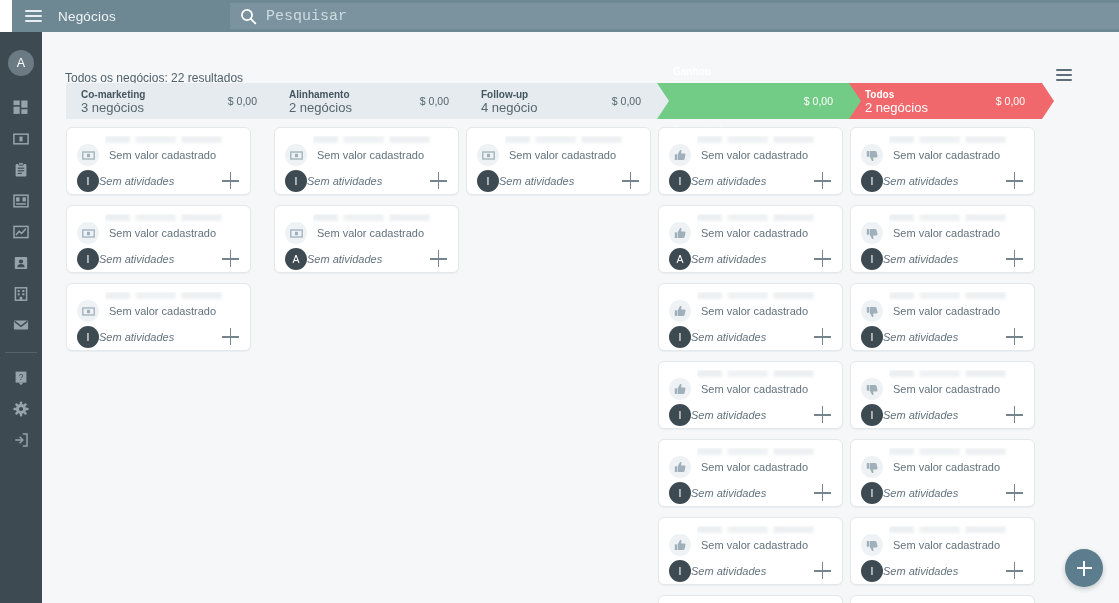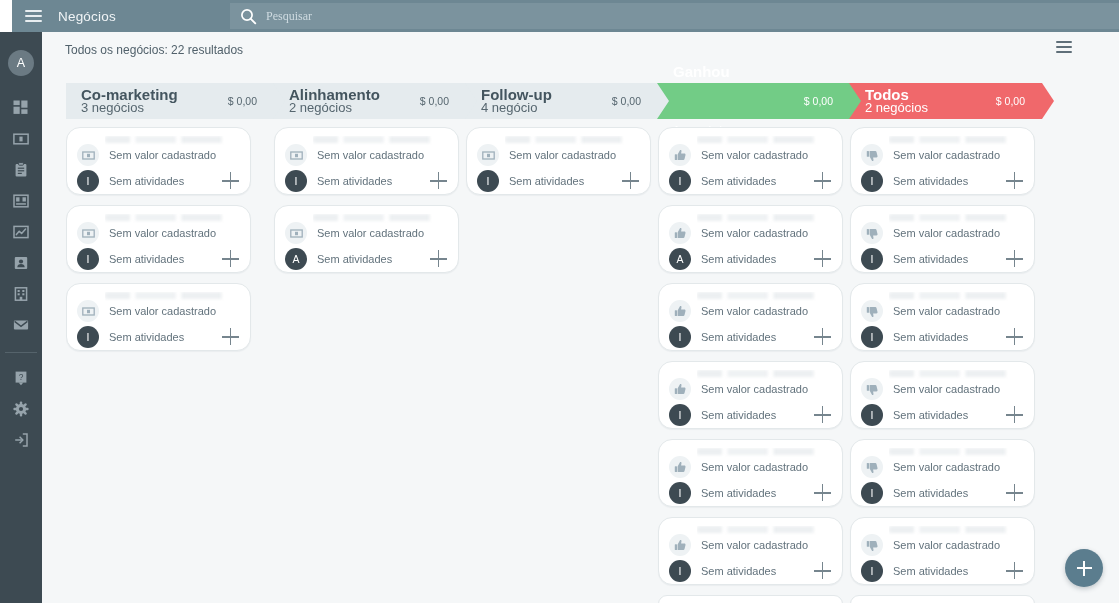--- a/index.html
+++ b/index.html
@@ -26,21 +26,21 @@
     font-weight:400;
   }
   .searchwrap {
     position:absolute; left:218px; top:3px; width:901px; height:26px;
     background:#7b939e; display:flex; align-items:center; padding-left:10px;
   }
   .search-ico { width:17px; height:17px; flex:none; margin-right:9px; }
   .search-ico svg { display:block; }
   .search-input {
     border:none; outline:none; background:transparent;
-    font-family:Liberation Serif, serif; font-size:12px;
+    font-family:Liberation Mono, monospace; font-size:15px;
     color:#ffffff; width:94%; height:22px;
   }
   .search-input::placeholder { color:#cfdbe1; }
 
   
   .sidebar {
     position:absolute; left:0; top:32px; width:42px; height:571px;
     background:#3d4a52; display:flex; flex-direction:column; align-items:center;
     z-index:20;
   }
@@ -60,39 +60,40 @@
   }
 
   
   .main {
     position:absolute; left:42px; top:32px; width:1077px; height:571px;
     background:#f5f7f8;
   }
   .results-bar {
     position:relative; height:35px; display:flex; align-items:center;
     padding-left:23px;
+    margin-top:28px;
   }
   .results-text { font-size:12px; color:#51616b; }
   .list-toggle {
     position:absolute; right:43px; top:3px;
     width:24px; height:24px; display:flex; flex-direction:column;
     align-items:center; justify-content:center; gap:2.5px; cursor:pointer;
   }
   .list-toggle i { display:block; width:16px; height:2.5px; background:#5f6f79; border-radius:1px; }
 
   
   .stages {
     position:absolute; left:24px; top:51px; width:1000px; height:36px;
     display:flex;
   }
   .stage {
     position:relative; height:36px; display:flex; flex-direction:column;
     justify-content:center; padding-left:15px; cursor:pointer;
   }
-  .stage .st-name { font-size:15px; font-weight:bold; line-height:12px; }
+  .stage .st-name { font-size:10px; font-weight:bold; line-height:12px; }
   .stage .st-sub  { font-size:13px; line-height:13px; }
   .stage .st-val  { position:absolute; right:17px; top:12px; font-size:10.5px;margin-left:7px; }
 
   .stage.plain { background:#e5ebee; color:#56666f; }
   .stage.plain .st-name { color:#44555f; }
   .stage.won  { background:#72cc86; color:#ffffff;gap:46px; }
   .stage.lost { background:#f0686b; color:#ffffff; }
 
   
   .stage .notch {
@@ -103,21 +104,21 @@
 
   
   .board {
     position:absolute; left:24px; top:89px; width:1053px; height:514px;
     display:flex; overflow:hidden;
   }
   .col { width:192px; flex:none; padding-top:6px; }
 
   .card {
     width:185px; height:68px; background:#ffffff; border:1px solid #e3e8ea;
-    border-radius:14px; margin-bottom:10px; position:relative;
+    border-radius:6px; margin-bottom:10px; position:relative;
     box-shadow:0 1px 1px rgba(40,60,70,.05); cursor:pointer;
   }
   .card-title {
     position:absolute; left:38px; top:8px; right:10px; height:9px;
     overflow:hidden;
   }
   
   .blurline {
     height:7px; border-radius:2px;
     background:linear-gradient(90deg,
@@ -142,21 +143,21 @@
   }
   .row-act {
     position:absolute; left:10px; top:42px; right:10px;
     display:flex; align-items:center;
   }
   .av {
     width:22px; height:22px; border-radius:50%; background:#3d4a52;
     color:#fff; font-size:10.5px; display:flex; align-items:center;
     justify-content:center; flex:none; user-select:none;
   }
-  .row-act .lbl { margin-left:10px; font-size:11px; color:#62727c; white-space:nowrap; }
+  .row-act .lbl { margin-left:0; font-size:11px; color:#62727c; white-space:nowrap;font-style:italic; }
   .plus-btn {
     margin-left:auto; width:18px; height:18px; position:relative; cursor:pointer;
   }
   .plus-btn::before, .plus-btn::after {
     content:""; position:absolute; background:#76858e;
   }
   .plus-btn::before { left:0; top:8px; width:17px; height:1.8px; }
   .plus-btn::after  { top:0; left:7.6px; height:17px; width:1.8px; }
 
   

